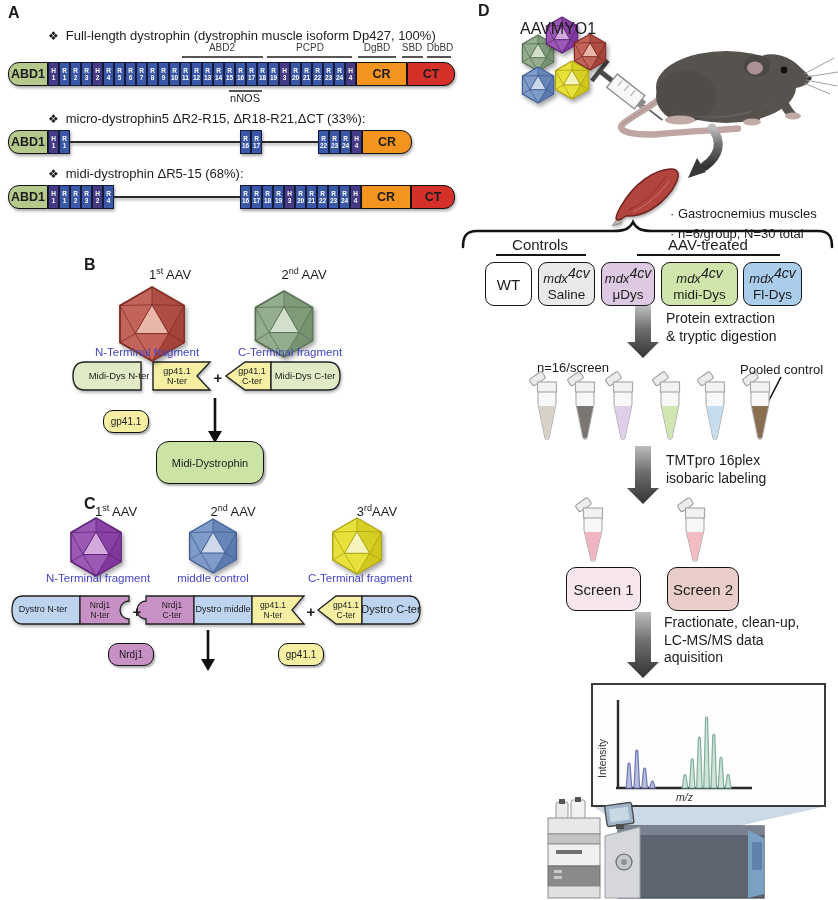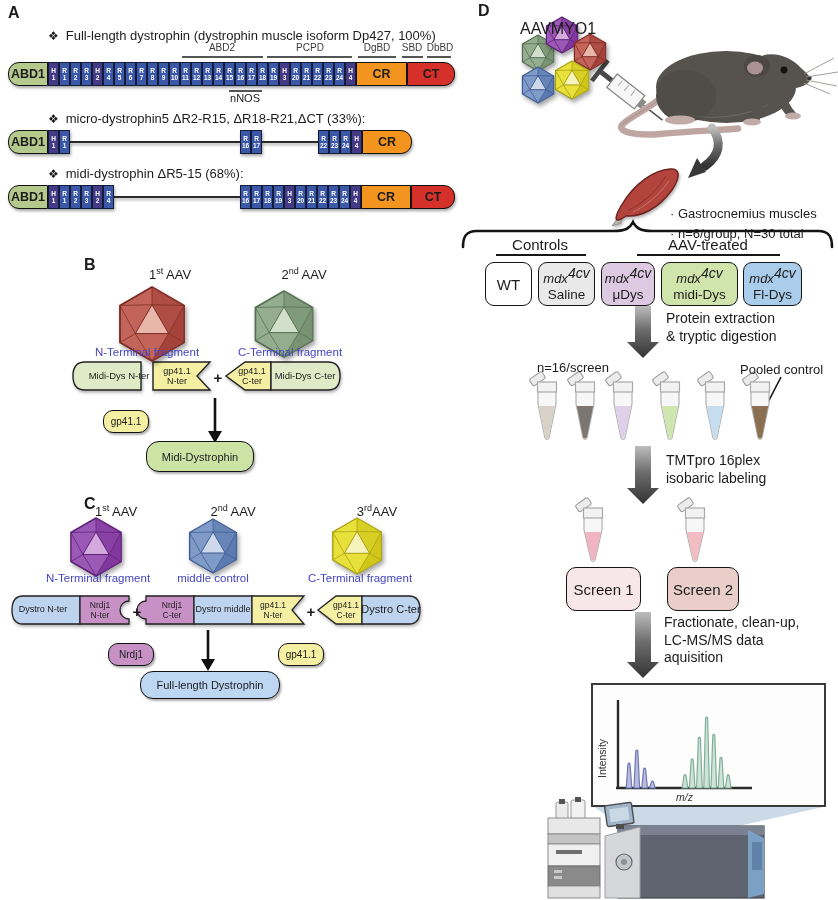--- a/index.html
+++ b/index.html
@@ -686,21 +686,21 @@
       <div>N-ter</div>
     </div>
   <div class="t plus" style="left:218px;top:377px">+</div>
   <div class="piece-t" style="left:252px;top:376px;font-size:9px">
       <div>gp41.1</div>
       <div>C-ter</div>
     </div>
   <div class="piece-t" style="left:305px;top:376px">Midi-Dys C-ter</div>
 
   <div class="pill" style="left: 103px; top: 410px; width: 46px; height: 23px; background: rgb(244, 239, 162);" id="pill-gp41-b">gp41.1</div>
-  <div class="pill pill-big" style="left: 146px; top: 441px; width: 108px; height: 31px; background: rgb(203, 228, 166);" id="pill-product-b">Midi-Dystrophin</div>
+  <div class="pill pill-big" style="left: 156px; top: 441px; width: 108px; height: 43px; background: rgb(203, 228, 166);" id="pill-product-b">Midi-Dystrophin</div>
 
   <div class="t panel-letter" style="left:84px;top:495px">C</div>
   <div class="t title13 ctr" style="left:96px;top:503px"><span>1</span><sup style="font-size:9px">st</sup><span> AAV</span></div>
   <div class="t title13 ctr" style="left:213px;top:503px"><span>2</span><sup style="font-size:9px">nd</sup><span> AAV</span></div>
   <div class="t title13 ctr" style="left:357px;top:503px"><span>3</span><sup style="font-size:9px">rd</sup><span>AAV</span></div>
   <div class="t fraglbl ctr frag-color" style="left: 98px; top: 572px; color: rgb(69, 69, 194);">N-Terminal fragment</div>
   <div class="t fraglbl ctr frag-color" style="left: 213px; top: 572px; color: rgb(69, 69, 194);">middle control</div>
   <div class="t fraglbl ctr frag-color" style="left: 360px; top: 572px; color: rgb(69, 69, 194);">C-Terminal fragment</div>
 
   <div class="piece-t" style="left:43px;top:610px;font-size:9px">Dystro N-ter</div>
@@ -720,21 +720,20 @@
     </div>
   <div class="t plus" style="left:311px;top:611px">+</div>
   <div class="piece-t" style="left:346px;top:610px;font-size:8.5px">
       <div>gp41.1</div>
       <div>C-ter</div>
     </div>
   <div class="piece-t" style="left:391px;top:610px;font-size:11px">Dystro C-ter</div>
 
   <div class="pill" style="left: 108px; top: 643px; width: 46px; height: 23px; background: rgb(199, 145, 197);" id="pill-nrdj1">Nrdj1</div>
   <div class="pill" style="left: 278px; top: 643px; width: 46px; height: 23px; background: rgb(244, 239, 162);" id="pill-gp41-c">gp41.1</div>
-  <div class="pill pill-big" style="left: 140px; top: 671px; width: 140px; height: 28px; background: rgb(189, 215, 242);" id="pill-product-c">Full-length Dystrophin</div>
 
   <div class="t panel-letter" style="left:478px;top:2px">D</div>
   <div class="t" style="left:520px;top:20px;font-size:16px">AAVMYO1</div>
 
   <div id="d-notes" class="abs" style="left:670px;top:176px">
       <div class="small13" style="line-height: 20px; margin-top: 28px;">· Gastrocnemius muscles</div>
       <div class="small13" style="line-height: 20px;">· n=6/group, N=30 total</div>
     </div>
 
   <div class="t hdr ctr" style="left:540px;top:236px">Controls</div>

